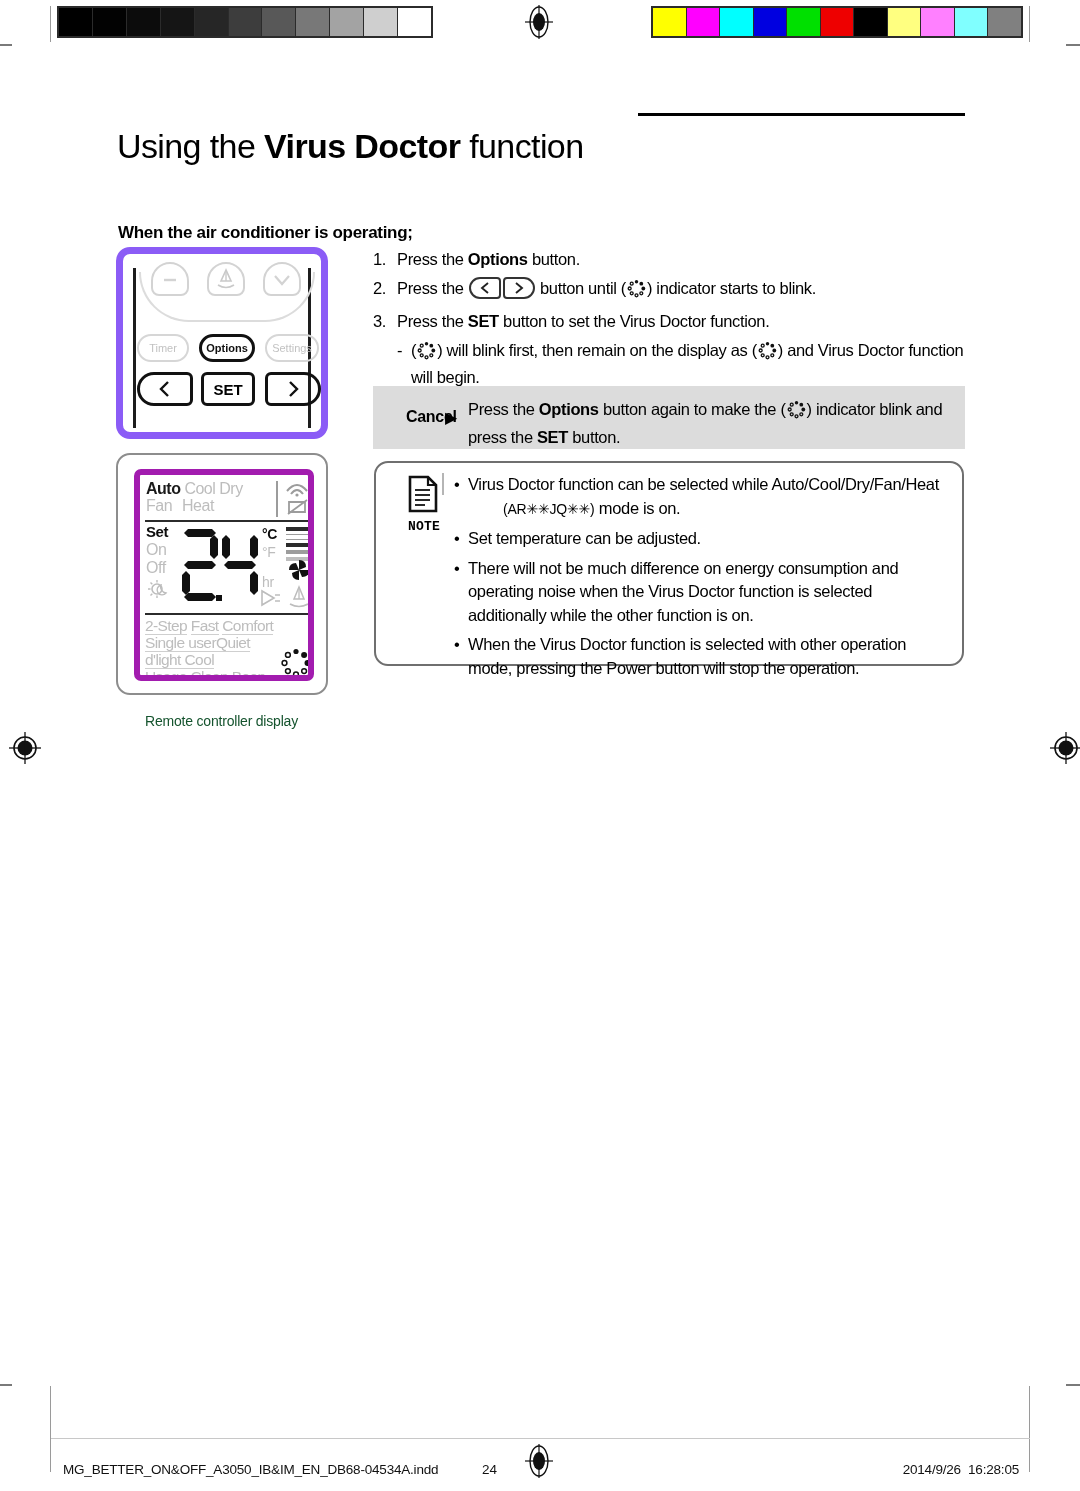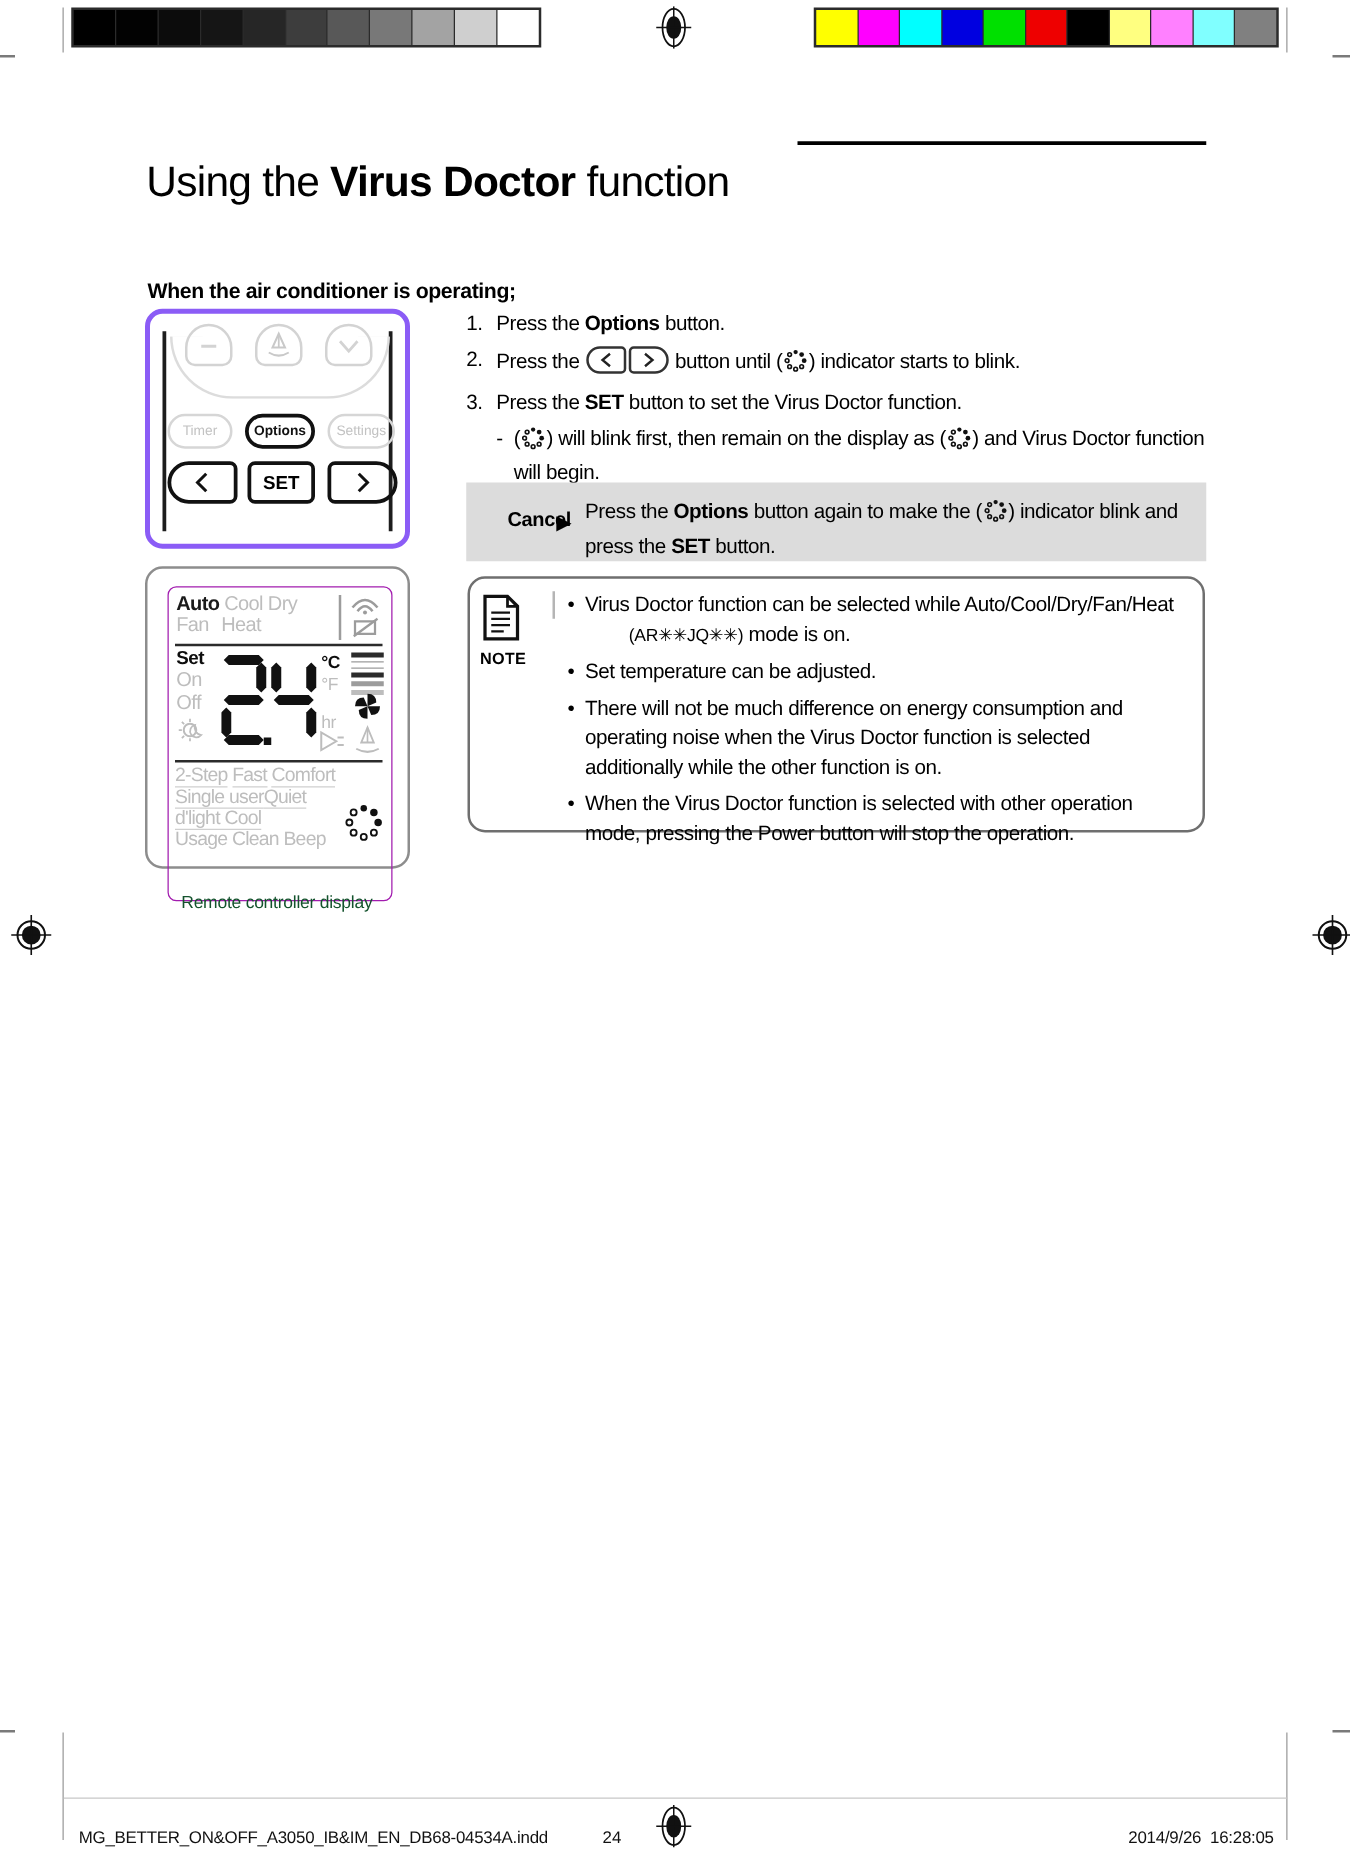--- a/index.html
+++ b/index.html
@@ -88,21 +88,21 @@
     font-weight: bold;
     letter-spacing: -0.3px;
     white-space: nowrap;
   }
 
   
   #remote-body {
     position: absolute;
     left: 115px; top: 247px;
     width: 212px; height: 192px;
-    border: 4px solid #8b5cf6;
+    border: 7px solid #8b5cf6;
     border-radius: 14px;
     background: #fff;
     box-sizing: border-box;
   }
   #remote-body .edge-bar {
     position: absolute; top: 14px;
     width: 3px; height: 160px;
     background: #1d1d1d;
   }
   #remote-body .edge-left { left: 10px; }
@@ -168,22 +168,22 @@
     left: 115px; top: 453px;
     width: 212px; height: 242px;
     border: 2px solid #8d8d8d;
     border-radius: 14px;
     background: #fff;
     box-sizing: border-box;
   }
   #lcd-screen {
     position: absolute;
     left: 16px; top: 14px;
-    width: 180px; height: 252px;
-    border: 1px solid #a21caf;
+    width: 180px; height: 212px;
+    border: 6px solid #a21caf;
     border-radius: 7px;
     box-sizing: border-box;
     overflow: hidden;
     font-size: 16px;
   }
   .lcd-gray { color: #bdbdbd; }
   .lcd-dark { color: #1a1a1a; }
 
   #lcd-modes {
     position: absolute; left: 6px; top: 4px; width: 132px;
@@ -289,21 +289,21 @@
     position: absolute;
     left: 373px; top: 461px;
     width: 590px; height: 205px;
     border: 2px solid #6f6f6f;
     border-radius: 14px;
     box-sizing: border-box;
     background: #fff;
   }
   #note-icon-wrap {
     position: absolute; left: 8px; top: 12px;
-    width: 56px; text-align: left;
+    width: 56px; text-align: right; font-family: Liberation Mono, monospace;
   }
   #note-icon-label {
     font-size: 13px; font-weight: bold; letter-spacing: 0.2px; margin-top: 1px;
   }
   #note-divider {
     position: absolute; left: 66px; top: 10px;
     width: 2px; height: 22px; background: #b5b5b5;
   }
   #note-list {
     position: absolute; left: 78px; top: 10px; width: 495px;

